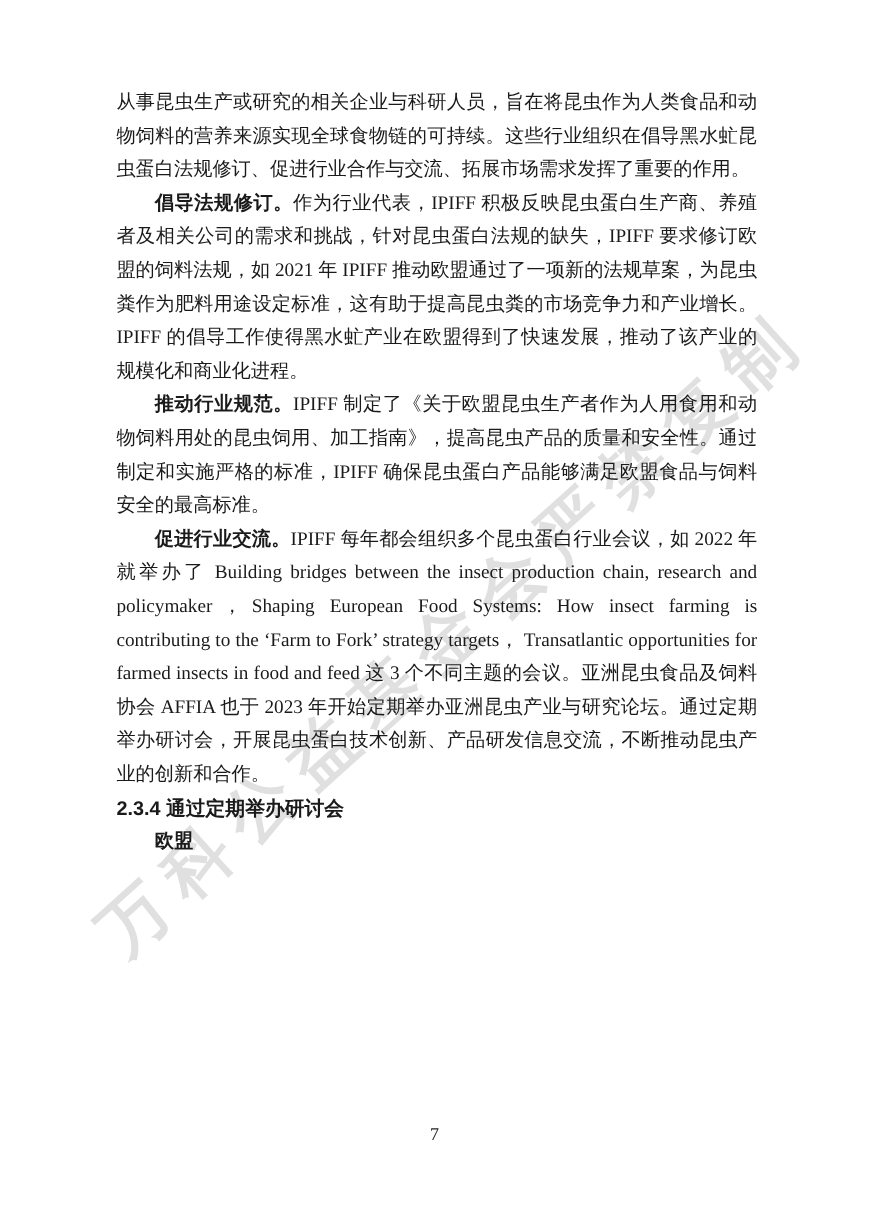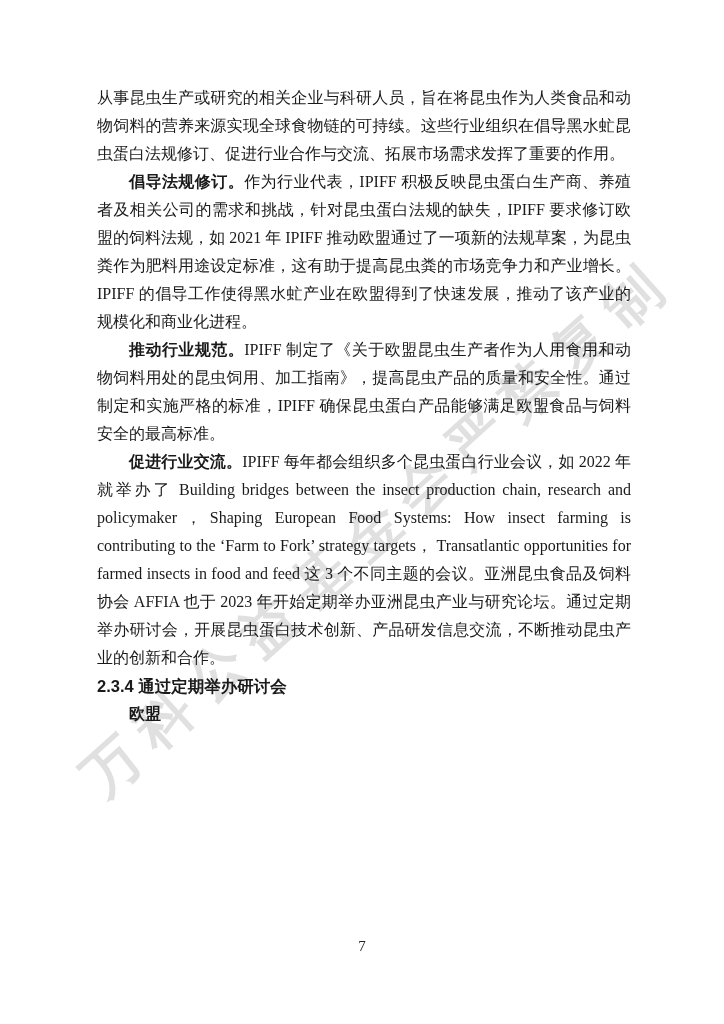--- a/index.html
+++ b/index.html
@@ -28,21 +28,21 @@
     color: rgba(60, 60, 60, 0.16);
     font-family: "Liberation Serif", "DejaVu Serif", serif;
     font-weight: bold;
     pointer-events: none;
     user-select: none;
     z-index: 1;
   }
   .text-block {
     position: absolute;
     left: 97px;
-    top: 84px;
+    top: 72px;
     width: 534px;
     font-size: 16px;
     line-height: 28px;
     text-align: justify;
     z-index: 2;
   }
   .text-block p {
     margin: 0;
     padding: 0;
     text-indent: 2em;

